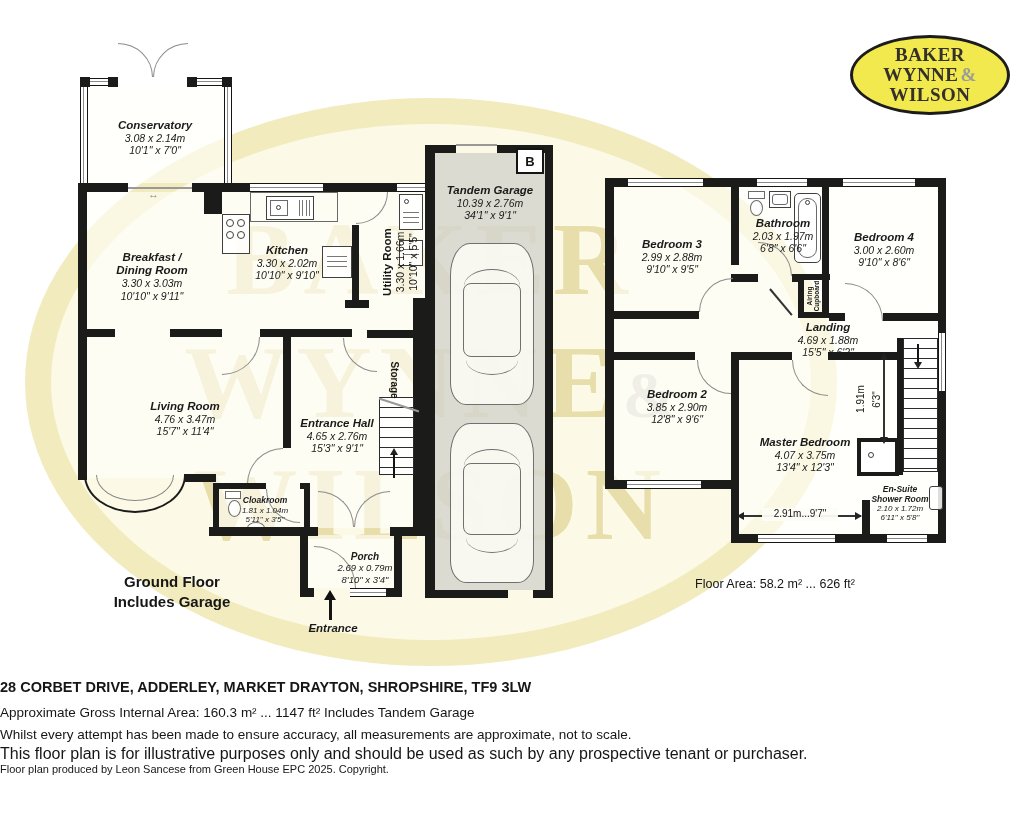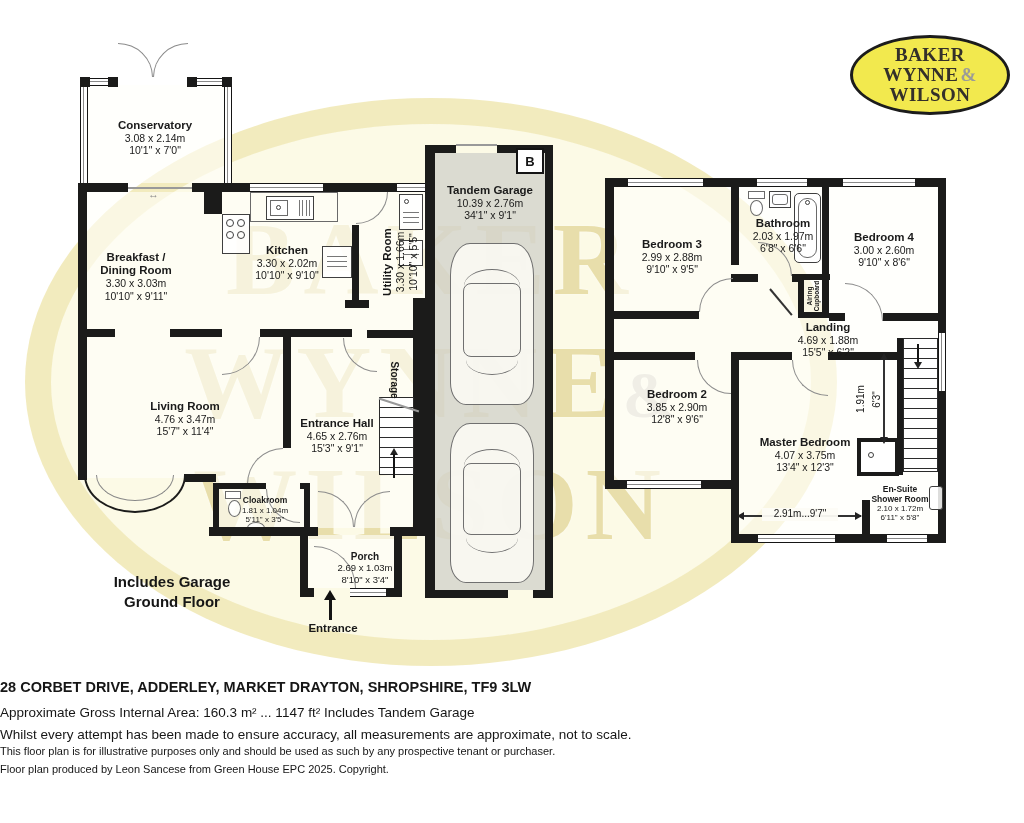--- a/index.html
+++ b/index.html
@@ -21,21 +21,21 @@
   .fxl{position:absolute;border:1px solid #6a6a6a;background:rgba(255,255,255,0.8);box-sizing:border-box;}
   .burner{position:absolute;border:1px solid #3f3f3f;border-radius:50%;box-sizing:border-box;}
   .aline{position:absolute;background:#141414;}
   .gline{position:absolute;background:#999;}
   .tri{position:absolute;width:0;height:0;}
   .tri-u{border-left:6px solid transparent;border-right:6px solid transparent;border-bottom:10px solid #111;}
   .tri-us{border-left:4px solid transparent;border-right:4px solid transparent;border-bottom:7px solid #222;}
   .tri-ds{border-left:4px solid transparent;border-right:4px solid transparent;border-top:7px solid #222;}
   .tri-ls{border-top:4px solid transparent;border-bottom:4px solid transparent;border-right:7px solid #222;}
   .tri-rs{border-top:4px solid transparent;border-bottom:4px solid transparent;border-left:7px solid #222;}
-  .rlabel{position:absolute;text-align:center;color:#1a1a1a;z-index:6;}
+  .rlabel{position:absolute;text-align:center;color:#1a1a1a;z-index:6;font-style:italic;}
   .rname{font-weight:bold;font-size:11.5px;line-height:1.14;white-space:pre-line;}
   .rdim{font-size:10.5px;line-height:1.18;}
   .sm .rname{font-size:10px;}
   .sm .rdim{font-size:9.5px;}
   .xs .rname{font-size:8.5px;line-height:1.12;}
   .xs .rdim{font-size:8px;line-height:1.14;}
   .vlabel{position:absolute;display:flex;flex-direction:column;align-items:center;justify-content:center;text-align:center;z-index:6;}
   .title{position:absolute;text-align:center;z-index:6;}
   .title .t1{font-size:15px;font-weight:bold;line-height:1.3;}
   .title .t2{font-size:12.5px;line-height:1.5;}
@@ -190,21 +190,21 @@
     <div class="burner" style="left:404px;top:199px;width:5px;height:5px"></div>
     <div class="hlines" style="left:403px;top:208px;width:16px;height:16px"></div>
     <div class="fx" style="left:399px;top:240px;width:24px;height:26px"></div>
     <div class="hlines" style="left:403px;top:245px;width:16px;height:14px"></div>
 
     <div class="rlabel" style="left:105px;top:119px;width:100px">
       <div class="rname">Conservatory</div>
       <div class="rdim">3.08 x 2.14m</div>
       <div class="rdim">10'1" x 7'0"</div>
     </div>
-    <div class="rlabel" style="left:76px;top:251px;width:120px">
+    <div class="rlabel" style="left:92px;top:251px;width:120px">
       <div class="rname">Breakfast /
 Dining Room</div>
       <div class="rdim">3.30 x 3.03m</div>
       <div class="rdim">10'10" x 9'11"</div>
     </div>
     <div class="rlabel" style="left:247px;top:244px;width:80px">
       <div class="rname">Kitchen</div>
       <div class="rdim">3.30 x 2.02m</div>
       <div class="rdim">10'10" x 9'10"</div>
     </div>
@@ -223,35 +223,35 @@
       <div class="rdim">4.65 x 2.76m</div>
       <div class="rdim">15'3" x 9'1"</div>
     </div>
     <div class="rlabel xs" style="left:233px;top:496px;width:64px">
       <div class="rname">Cloakroom</div>
       <div class="rdim">1.81 x 1.04m</div>
       <div class="rdim">5'11" x 3'5"</div>
     </div>
     <div class="rlabel sm" style="left:330px;top:551px;width:70px">
       <div class="rname">Porch</div>
-      <div class="rdim">2.69 x 1.03m</div>
+      <div class="rdim">2.69 x 0.79m</div>
       <div class="rdim">8'10" x 3'4"</div>
     </div>
     <div class="rlabel" style="left:430px;top:184px;width:120px">
       <div class="rname">Tandem Garage</div>
       <div class="rdim">10.39 x 2.76m</div>
       <div class="rdim">34'1" x 9'1"</div>
     </div>
     <div class="vlabel" style="left:354px;top:371px;width:80px;height:18px;transform:rotate(90deg)">
       <div class="rname" style="font-size:10px">Storage</div>
     </div>
 
     <div class="title" style="left:22px;top:572px;width:300px">
+      <div class="t1">Ground Floor</div>
       <div class="t1">Includes Garage</div>
-      <div class="t1">Ground Floor</div>
     </div>
   </div>
 
   <div>
 
     <div class="fill" style="left:612px;top:185px;width:326px;height:296px"></div>
     <div class="fill" style="left:739px;top:481px;width:199px;height:54px"></div>
 
     <div class="w" style="left:605px;top:178px;width:23px;height:9px"></div>
     <div class="winh" style="left:628px;top:178px;width:75px;height:9px"></div>
@@ -364,24 +364,25 @@
       <div class="rdim">13'4" x 12'3"</div>
     </div>
     <div class="rlabel xs" style="left:845px;top:485px;width:110px">
       <div class="rname">En-Suite
 Shower Room</div>
       <div class="rdim">2.10 x 1.72m</div>
       <div class="rdim">6'11" x 5'8"</div>
     </div>
 
     <div class="title" style="left:625px;top:575px;width:300px">
+      <div class="t2">Floor Area: 58.2 m² ... 626 ft²</div>
     </div>
   </div>
 
   <div>
     <div class="foot" style="top:679px;font-size:14.5px;font-weight:bold">28 CORBET DRIVE, ADDERLEY, MARKET DRAYTON, SHROPSHIRE, TF9 3LW</div>
     <div class="foot" style="top:705px;font-size:13.5px">Approximate Gross Internal Area: 160.3 m² ... 1147 ft² Includes Tandem Garage</div>
     <div class="foot" style="top:727px;font-size:13.5px">Whilst every attempt has been made to ensure accuracy, all measurements are approximate, not to scale.</div>
-    <div class="foot" style="top:745px;font-size:11px">This floor plan is for illustrative purposes only and should be used as such by any prospective tenant or purchaser.</div>
+    <div class="foot" style="top:745px;font-size:16px">This floor plan is for illustrative purposes only and should be used as such by any prospective tenant or purchaser.</div>
     <div class="foot" style="top:763px;font-size:11px">Floor plan produced by Leon Sancese from Green House EPC 2025. Copyright.</div>
   </div>
 
 </div>
 
 </body></html>

